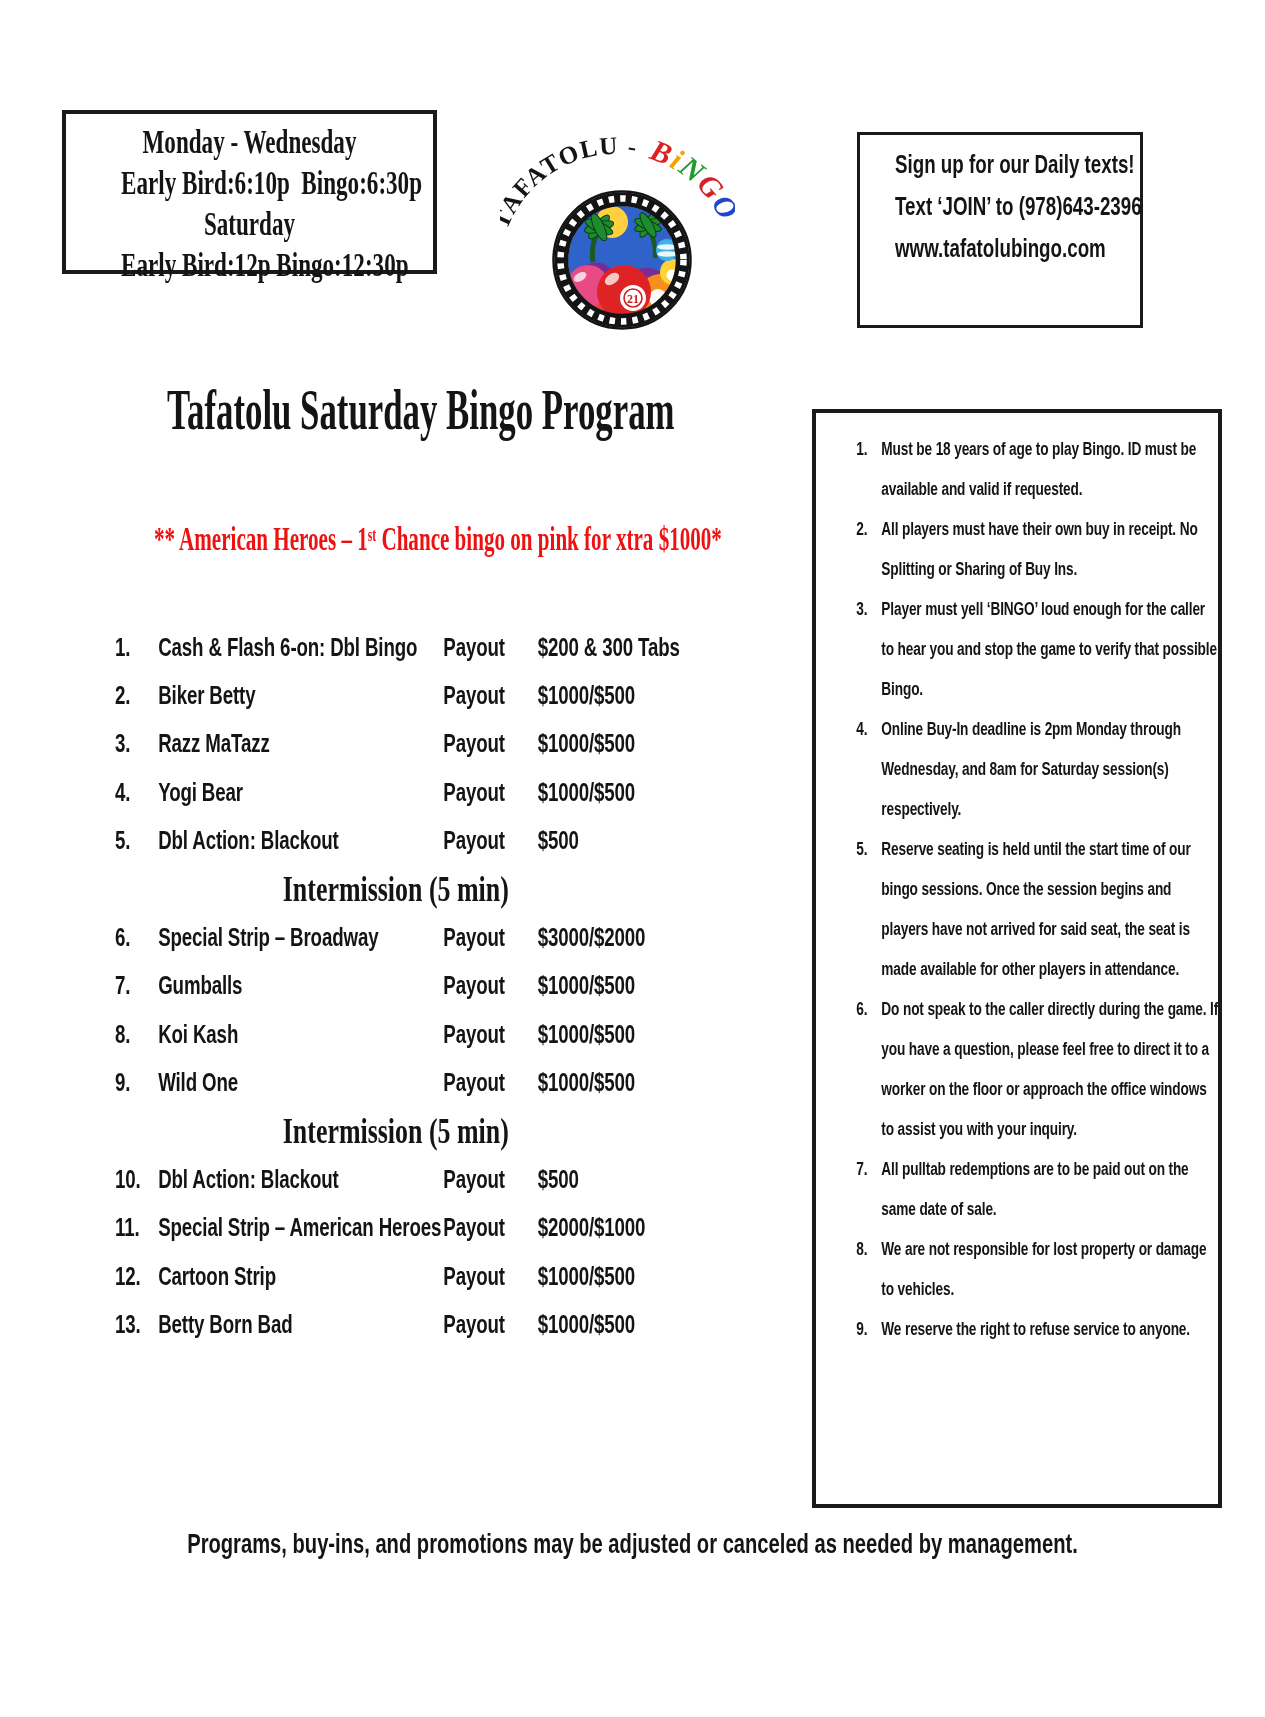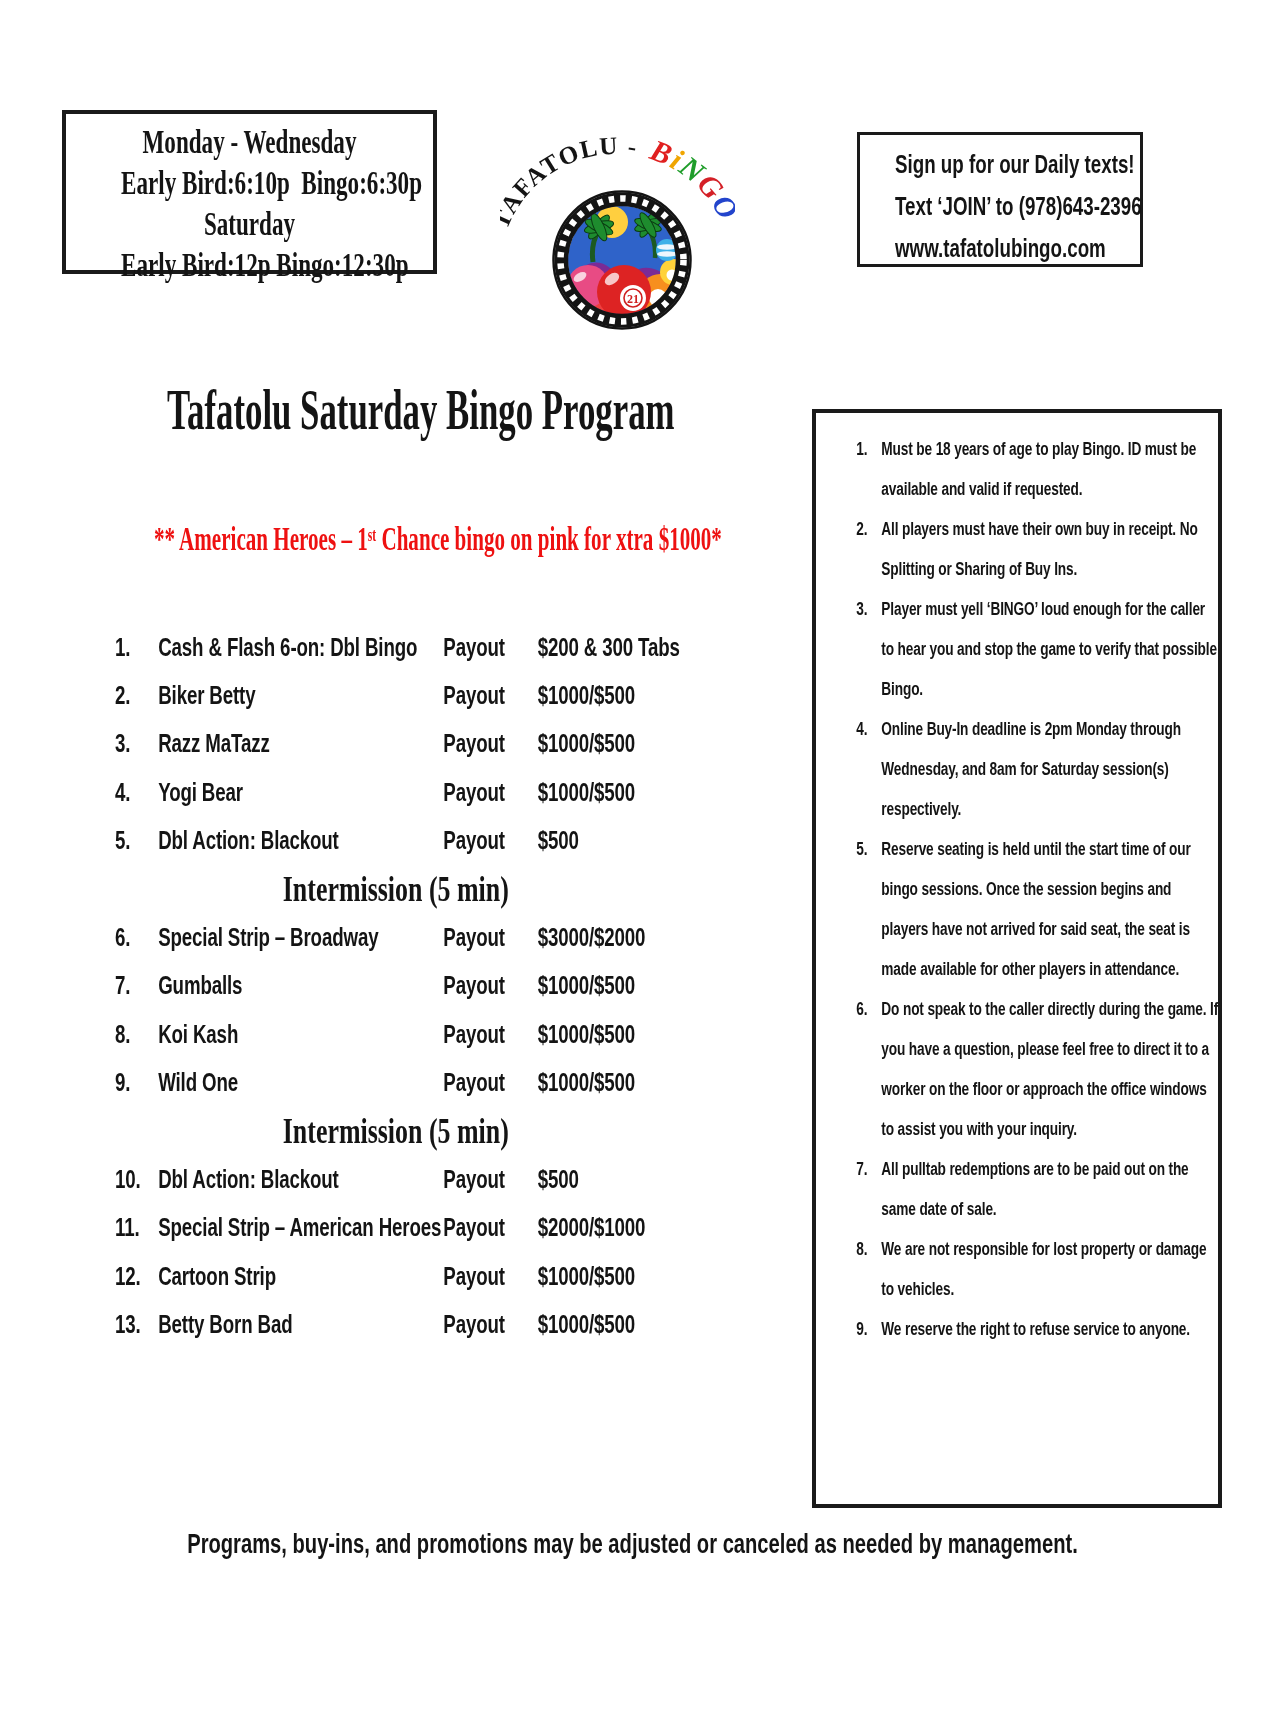--- a/index.html
+++ b/index.html
@@ -9,21 +9,21 @@
   
   .schedule-box{position:absolute;left:62px;top:110px;width:375px;height:164px;
     border:4px solid #1a1a1a;box-sizing:border-box;text-align:center;padding-top:8px;}
   .schedule-line{font-family:"Liberation Serif",serif;font-weight:bold;font-size:33px;
     line-height:41px;white-space:pre;transform:scaleX(0.70);transform-origin:50% 0;}
 
   
   .logo-svg{position:absolute;left:500px;top:128px;width:235px;height:207px;}
 
   
-  .signup-box{position:absolute;left:857px;top:132px;width:286px;height:135px;
+  .signup-box{position:absolute;left:857px;top:132px;width:286px;height:196px;
     border:3px solid #1a1a1a;box-sizing:border-box;text-align:center;padding-top:8px;}
   .signup-line{font-weight:bold;font-size:25px;line-height:42px;white-space:pre;
     transform:scaleX(0.75);transform-origin:50% 0;}
 
   
   .page-title{position:absolute;left:0;top:376px;width:835px;text-align:center;
     font-family:"Liberation Serif",serif;font-weight:bold;font-size:58px;
     transform:scaleX(0.60);transform-origin:50% 0;white-space:pre;}
 
   

